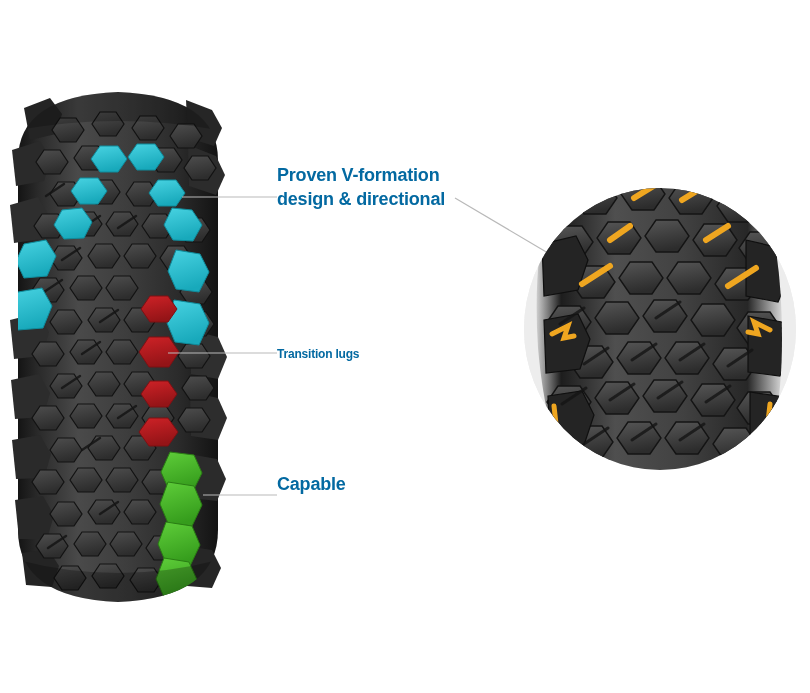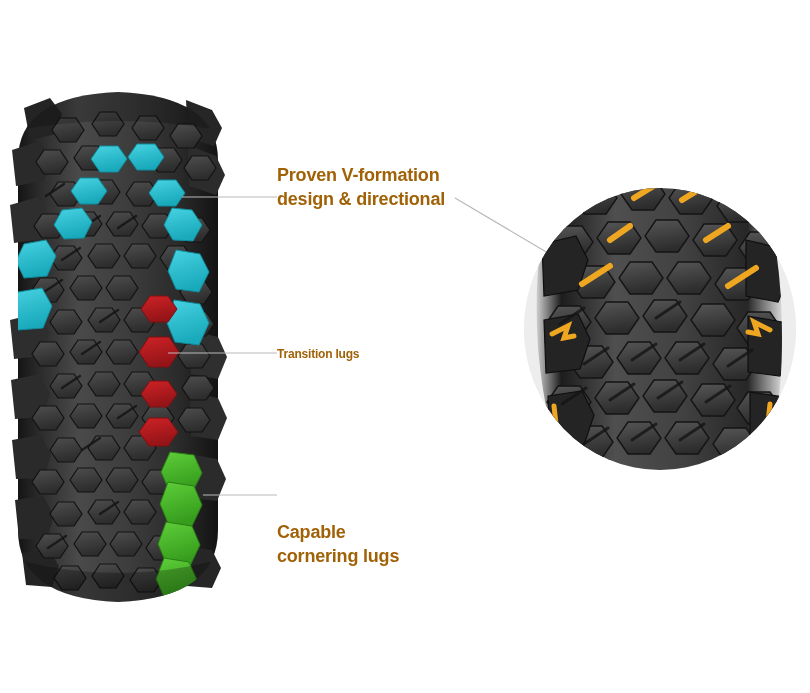--- a/index.html
+++ b/index.html
@@ -5,25 +5,25 @@
   html,body{margin:0;padding:0;}
   body{
     width:810px;height:693px;
     background:#ffffff;
     font-family:"Liberation Sans","DejaVu Sans",sans-serif;
     overflow:hidden;position:relative;
   }
   #stage{position:absolute;inset:0;}
 
   
-  .callout{position:absolute;color:#a16207;font-weight:700;letter-spacing:-.2px;}
+  .callout{position:absolute;color:#0369a1;font-weight:700;letter-spacing:-.2px;}
   .callout .ln{display:block;white-space:nowrap;}
   #callout-siping{left:277px;top:163px;font-size:18px;line-height:24px;}
   #callout-transition{left:277px;top:342px;font-size:12px;line-height:24px;}
-  #callout-cornering{left:277px;top:472px;font-size:18px;line-height:24px;margin-top:48px;}
+  #callout-cornering{left:277px;top:472px;font-size:18px;line-height:24px;}
 
   svg.vec{position:absolute;left:0;top:0;width:810px;height:693px;overflow:visible;}
 
   
   #inset-circle{
     position:absolute;left:524px;top:188px;width:272px;height:282px;
     border-radius:50%;overflow:hidden;background:#ededed;
   }
 </style>
 </head>
@@ -341,16 +341,15 @@
     <span class="ln">Proven V-formation</span>
     <span class="ln">design &amp; directional</span>
   </div>
 
   <div class="callout" id="callout-transition">
     <span class="ln">Transition lugs</span>
   </div>
 
   <div class="callout" id="callout-cornering">
     <span class="ln">Capable</span>
-    <span class="ln">cornering lugs</span>
   </div>
 
 </div>
 
 </body></html>

